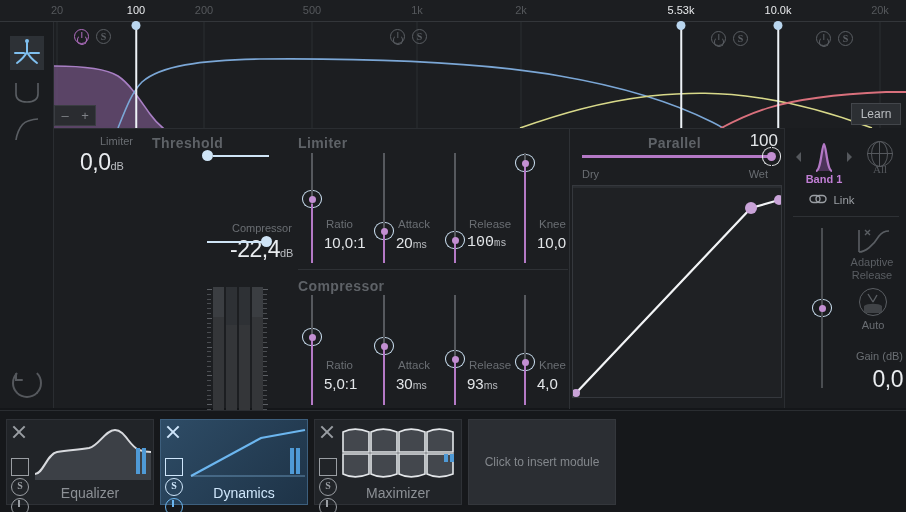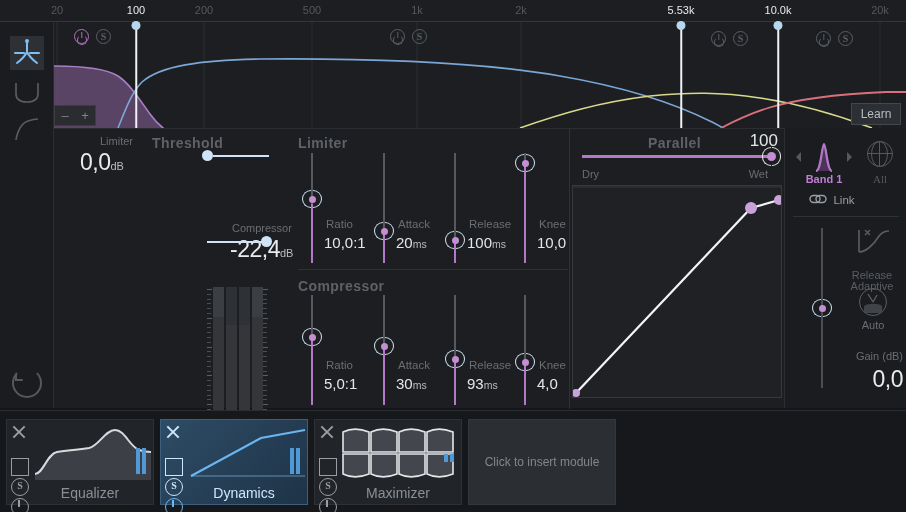--- a/index.html
+++ b/index.html
@@ -422,21 +422,21 @@
     <div class="vsl" style="left:396px; top:24px; height:110px;">
       <div class="track"></div>
         <div class="fill" style="height:22%"></div>
       <div class="knob" style="top:77px;">
           <span class="arcL"></span>
           <span class="arcR"></span>
           <span class="dot"></span>
         </div>
     </div>
     <div class="pname" style="left:415px; top:89px;">Release</div>
-    <div class="pval" style="left:413px; top:105px;"><span>100</span><u>ms</u></div>
+    <div class="pval" style="left:413px; top:105px;font-family:Liberation Mono, monospace;"><span>100</span><u>ms</u></div>
 
     <div class="vsl" style="left:466px; top:24px; height:110px;">
       <div class="track"></div>
         <div class="fill" style="height:92%"></div>
       <div class="knob" style="top:0px;">
           <span class="arcL"></span>
           <span class="arcR"></span>
           <span class="dot"></span>
         </div>
     </div>
@@ -528,21 +528,21 @@
         <path d="M10,14 L5,19 L10,24 Z" fill="#55585d"></path>
         <path d="M25,33 C30,33 31,6 33,6 C35,6 36,33 41,33" stroke="#b479c6" stroke-width="2.2" fill="#8a4fa0" fill-opacity="0.45"></path>
         <path d="M56,14 L61,19 L56,24 Z" fill="#55585d"></path>
       </svg>
     </div>
     <div class="rr-lbl" style="left:6px; top:45px; width:66px; color:#c07ed4; font-weight:bold;">Band 1</div>
 
     <div class="globe" style="left:82px; top:13px;">
         <i></i>
       </div>
-    <div class="rr-lbl" style="left:72px; top:45px; width:46px; color:#55585d;font-family:Liberation Serif, serif;">All</div>
+    <div class="rr-lbl" style="left:72px; top:35px; width:46px; color:#55585d;font-family:Liberation Serif, serif;">All</div>
 
     <div style="position:absolute; left:22px; top:62px; width:80px; height:18px;">
       <svg width="22" height="16" viewBox="0 0 22 16" style="vertical-align:-3px;">
         <path d="M3,8 a3.5,3.5 0 0 1 3.5,-3.5 h3 a3.5,3.5 0 0 1 0,7 h-3 A3.5,3.5 0 0 1 3,8 Z" stroke="#9a9ea3" stroke-width="1.4" fill="none"></path>
         <path d="M9,8 a3.5,3.5 0 0 1 3.5,-3.5 h3 a3.5,3.5 0 0 1 0,7 h-3 A3.5,3.5 0 0 1 9,8 Z" stroke="#9a9ea3" stroke-width="1.4" fill="none"></path>
       </svg>
       <span style="font-size:11.5px; color:#9a9ea3;">Link</span>
     </div>
 
     <div class="hr-line" style="left:8px; top:88px; width:106px;"></div>
@@ -555,21 +555,21 @@
           <span class="dot"></span>
         </div>
     </div>
 
     <div style="position:absolute; left:68px; top:98px; width:40px; height:30px;">
       <svg width="40" height="30" viewBox="0 0 40 30">
         <path d="M6,4 L6,26 M6,26 C12,26 20,20 26,10 C29,6 32,5 36,5" stroke="#5a5e63" stroke-width="1.6" fill="none"></path>
         <path d="M12,4 L17,9 M17,4 L12,9" stroke="#5a5e63" stroke-width="1.4"></path>
       </svg>
     </div>
-    <div class="rr-lbl" style="left:52px; top:128px; width:70px; color:#5a5e63;margin-top:24px;">Adaptive</div>
+    <div class="rr-lbl" style="left:52px; top:128px; width:70px; color:#5a5e63;">Adaptive</div>
     <div class="rr-lbl" style="left:52px; top:141px; width:70px; color:#5a5e63;">Release</div>
 
     <div style="position:absolute; left:74px; top:160px; width:28px; height:28px; border-radius:50%; border:1.5px solid #5a5e63;">
       <svg width="26" height="26" viewBox="0 0 26 26" style="position:absolute;left:-0.5px;top:-0.5px;">
         <path d="M13,13 L8,5 M13,13 L17,6" stroke="#5a5e63" stroke-width="1.4"></path>
         <path d="M4,17 C7,14 19,14 22,17 L22,24 L4,24 Z" fill="#4a4d51" opacity="0.8"></path>
       </svg>
     </div>
     <div class="rr-lbl" style="left:58px; top:191px; width:60px; color:#6a6e73;">Auto</div>
 

